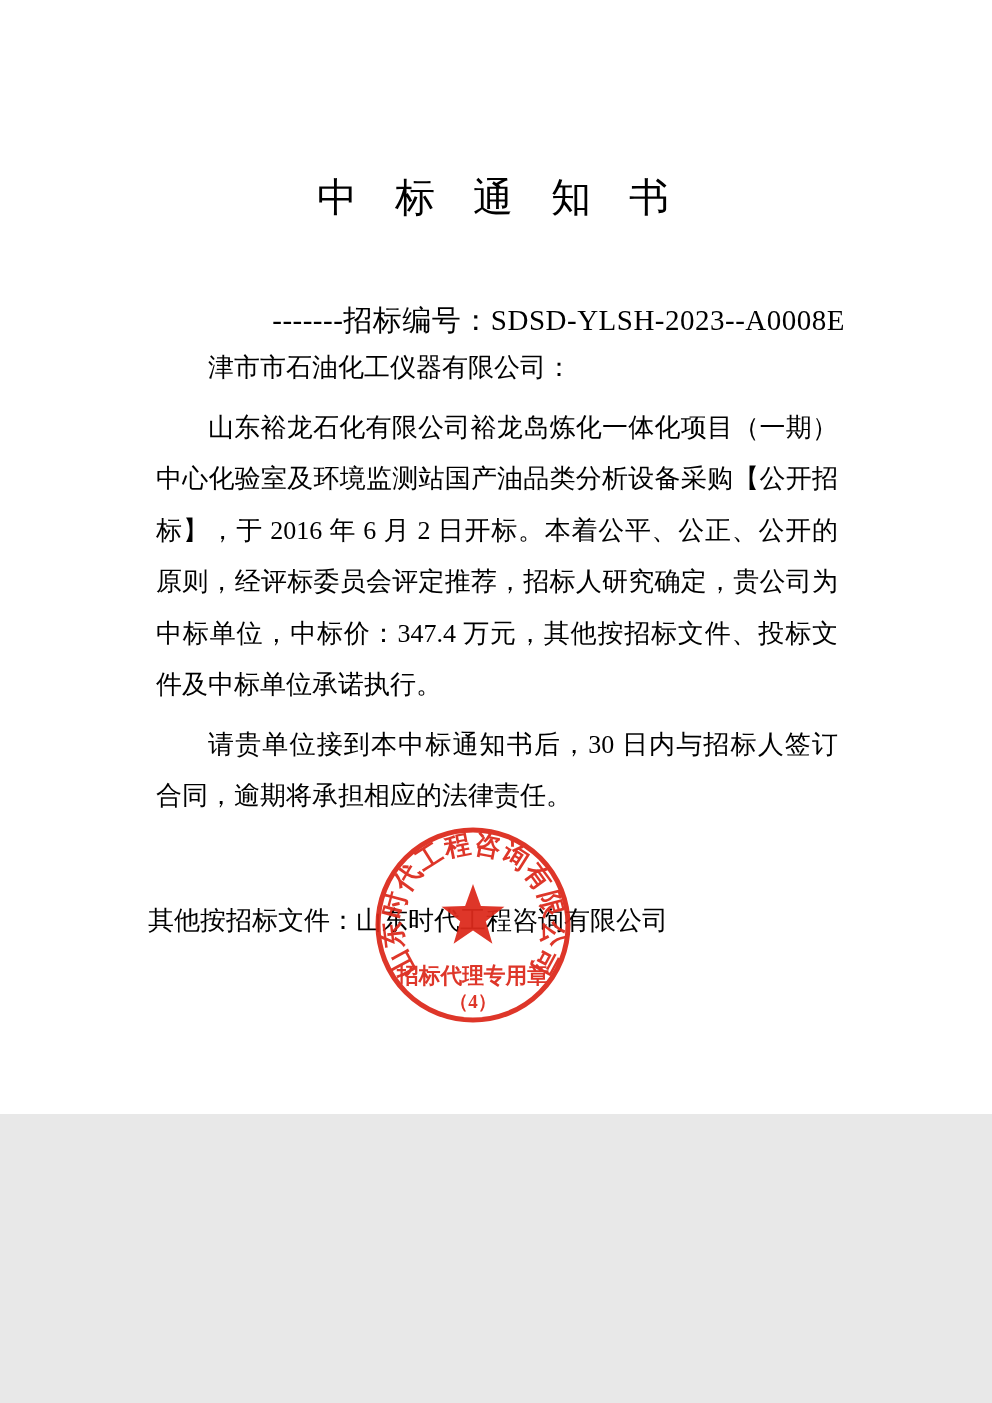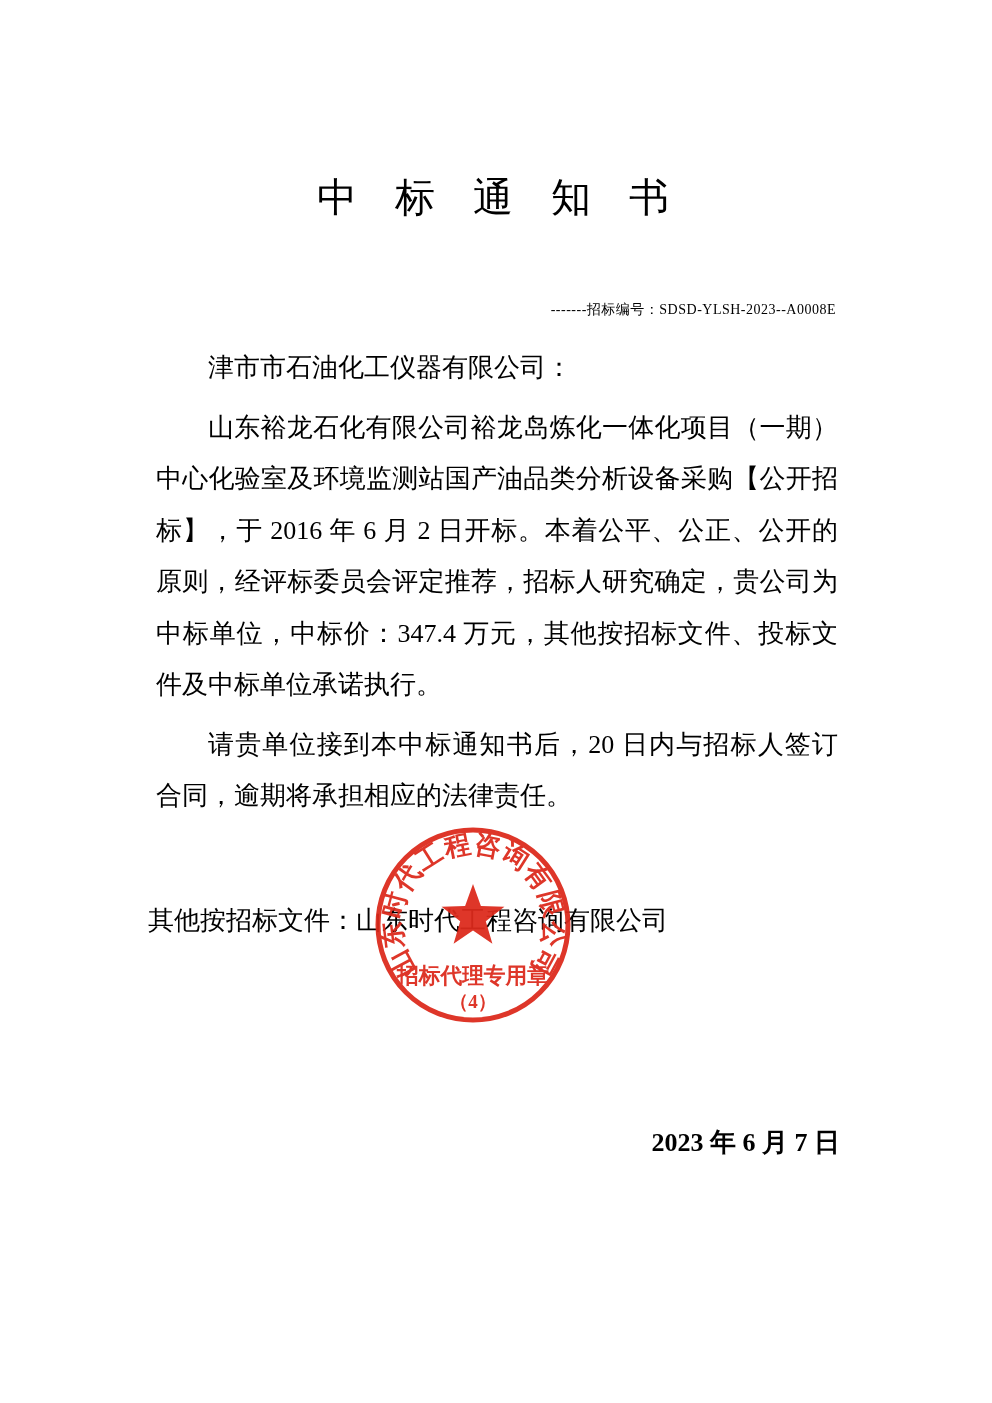--- a/index.html
+++ b/index.html
@@ -3,43 +3,43 @@
 <meta charset="utf-8">
 <style>
   html, body {
     margin: 0;
     padding: 0;
     background: #e8e8e8;
   }
   .page {
     position: relative;
     width: 992px;
-    height: 1403px;
+    height: 1114px;
     margin: 0 auto;
     background: #ffffff;
     overflow: hidden;
     font-family: "Liberation Serif", "DejaVu Serif", serif;
     color: #000000;
   }
   .doc-title {
     position: absolute;
     top: 170px;
     left: 0;
     right: 0;
     text-align: center;
     font-size: 40px;
     font-weight: 400;
     letter-spacing: 6px;
     white-space: pre;
   }
   .tender-line {
     position: absolute;
     top: 301px;
-    right: 156px;
-    font-size: 14px;
+    right: 147px;
+    font-size: 29px;
     letter-spacing: 0.5px;
     white-space: pre;
   }
   .body-text {
     position: absolute;
     top: 334px;
     left: 148px;
     width: 698px;
     font-size: 26px;
     line-height: 51.5px;
@@ -87,21 +87,21 @@
 
 <div class="page">
 
   <div class="doc-title">中  标  通  知  书</div>
 
   <div class="tender-line">-------招标编号：SDSD-YLSH-2023--A0008E</div>
 
   <div class="body-text">
     <p class="addressee">津市市石油化工仪器有限公司：</p>
     <p>山东裕龙石化有限公司裕龙岛炼化一体化项目（一期）中心化验室及环境监测站国产油品类分析设备采购【公开招标】，于 2016 年 6 月 2 日开标。本着公平、公正、公开的原则，经评标委员会评定推荐，招标人研究确定，贵公司为中标单位，中标价：347.4 万元，其他按招标文件、投标文件及中标单位承诺执行。</p>
-    <p>请贵单位接到本中标通知书后，20 日内与招标人签订合同，逾期将承担相应的法律责任。</p>
+    <p>请贵单位接到本中标通知书后，30 日内与招标人签订合同，逾期将承担相应的法律责任。</p>
   </div>
 
   <div class="agency-line"><span>其他按招标文件：</span><span>山东时代工程咨询有限公司</span></div>
 
   <svg class="seal" viewBox="0 0 220 220">
     <defs>
       <path id="sealArc" d="M 53.3 154.3 A 72 72 0 1 1 166.7 154.3" fill="none"></path>
     </defs>
     <circle cx="110" cy="110" r="95" fill="none" stroke-width="5" stroke="#dc2a1c"></circle>
     <text font-size="26" letter-spacing="1" fill="#dc2a1c">

